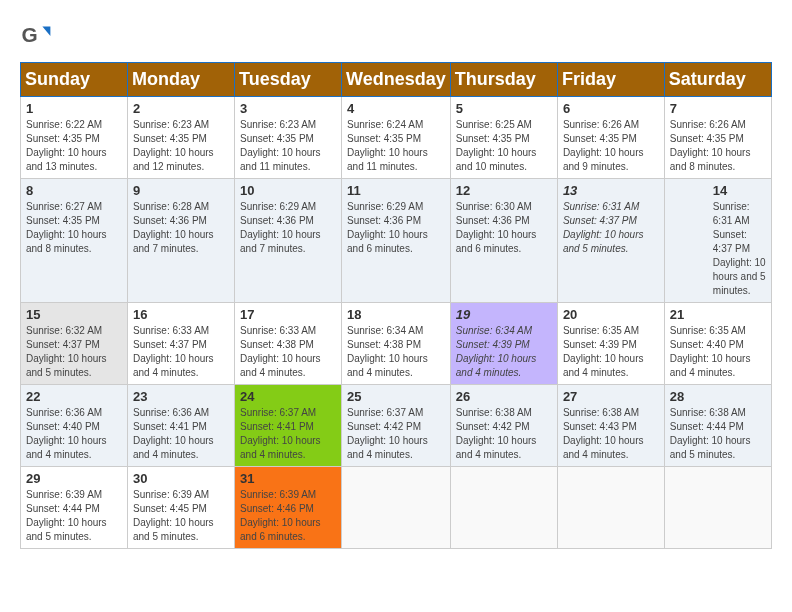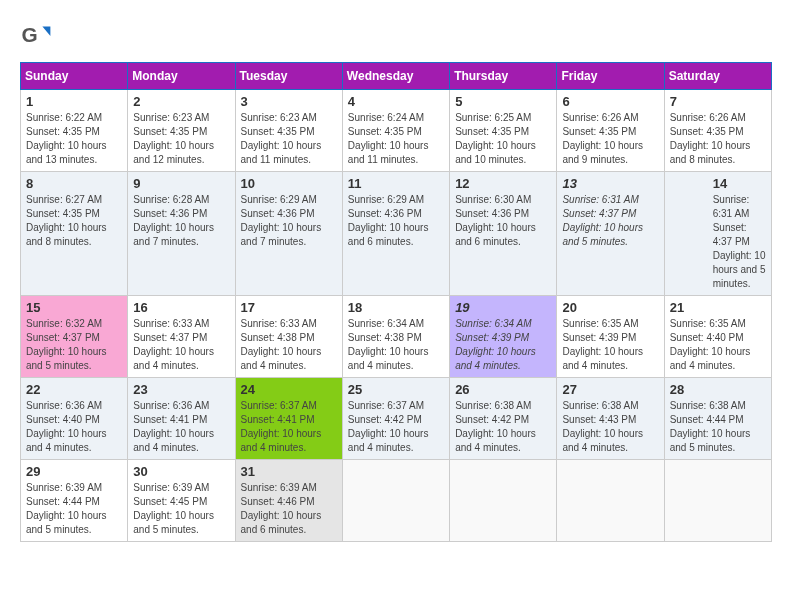--- a/index.html
+++ b/index.html
@@ -36,25 +36,25 @@
     }
     .title-block { text-align: right; }
     .title-block h1 { font-size: 32px; color: #333; font-weight: bold; }
     .title-block h2 { font-size: 16px; color: #555; font-weight: normal; }
     .calendar {
       width: 100%;
       border-collapse: collapse;
       font-size: 11px;
     }
     .calendar th {
-      background: #a21caf;
+      background: #a16207;
       color: #fff;
       padding: 6px 4px;
       text-align: left;
-      font-size: 12px;
+      font-size: 18px;
       font-weight: bold;
       border: 1px solid #1a6fc4;
     }
     .calendar td {
       border: 1px solid #ccc;
       padding: 4px 5px;
       vertical-align: top;
       width: calc(100% / 7);
       min-height: 70px;
       background: #fff;
@@ -218,21 +218,21 @@
         <td style="background: rgb(237, 242, 247); padding-left: 48px;">
         <span class="day-num">14</span>
         <div class="day-info">
           Sunrise: 6:31 AM<br>
           Sunset: 4:37 PM<br>
           Daylight: 10 hours and 5 minutes.
         </div>
       </td>
       </tr>
       <tr>
-        <td style="background: #f9a8d4;">
+        <td style="background: #e5e5e5;">
         <span class="day-num">15</span>
         <div class="day-info">
           Sunrise: 6:32 AM<br>
           Sunset: 4:37 PM<br>
           Daylight: 10 hours and 5 minutes.
         </div>
       </td>
         <td style="background: rgb(255, 255, 255); margin-left: 20px;">
         <span class="day-num">16</span>
         <div class="day-info">
@@ -350,21 +350,21 @@
         </div>
       </td>
         <td style="background: rgb(255, 255, 255);">
         <span class="day-num">30</span>
         <div class="day-info">
           Sunrise: 6:39 AM<br>
           Sunset: 4:45 PM<br>
           Daylight: 10 hours and 5 minutes.
         </div>
       </td>
-        <td style="background: #e5e5e5; margin-left: 37px;">
+        <td style="background: #f97316; margin-left: 37px;">
         <span class="day-num">31</span>
         <div class="day-info">
           Sunrise: 6:39 AM<br>
           Sunset: 4:46 PM<br>
           Daylight: 10 hours and 6 minutes.
         </div>
       </td>
         <td class="empty-cell"></td>
         <td class="empty-cell"></td>
         <td class="empty-cell"></td>

